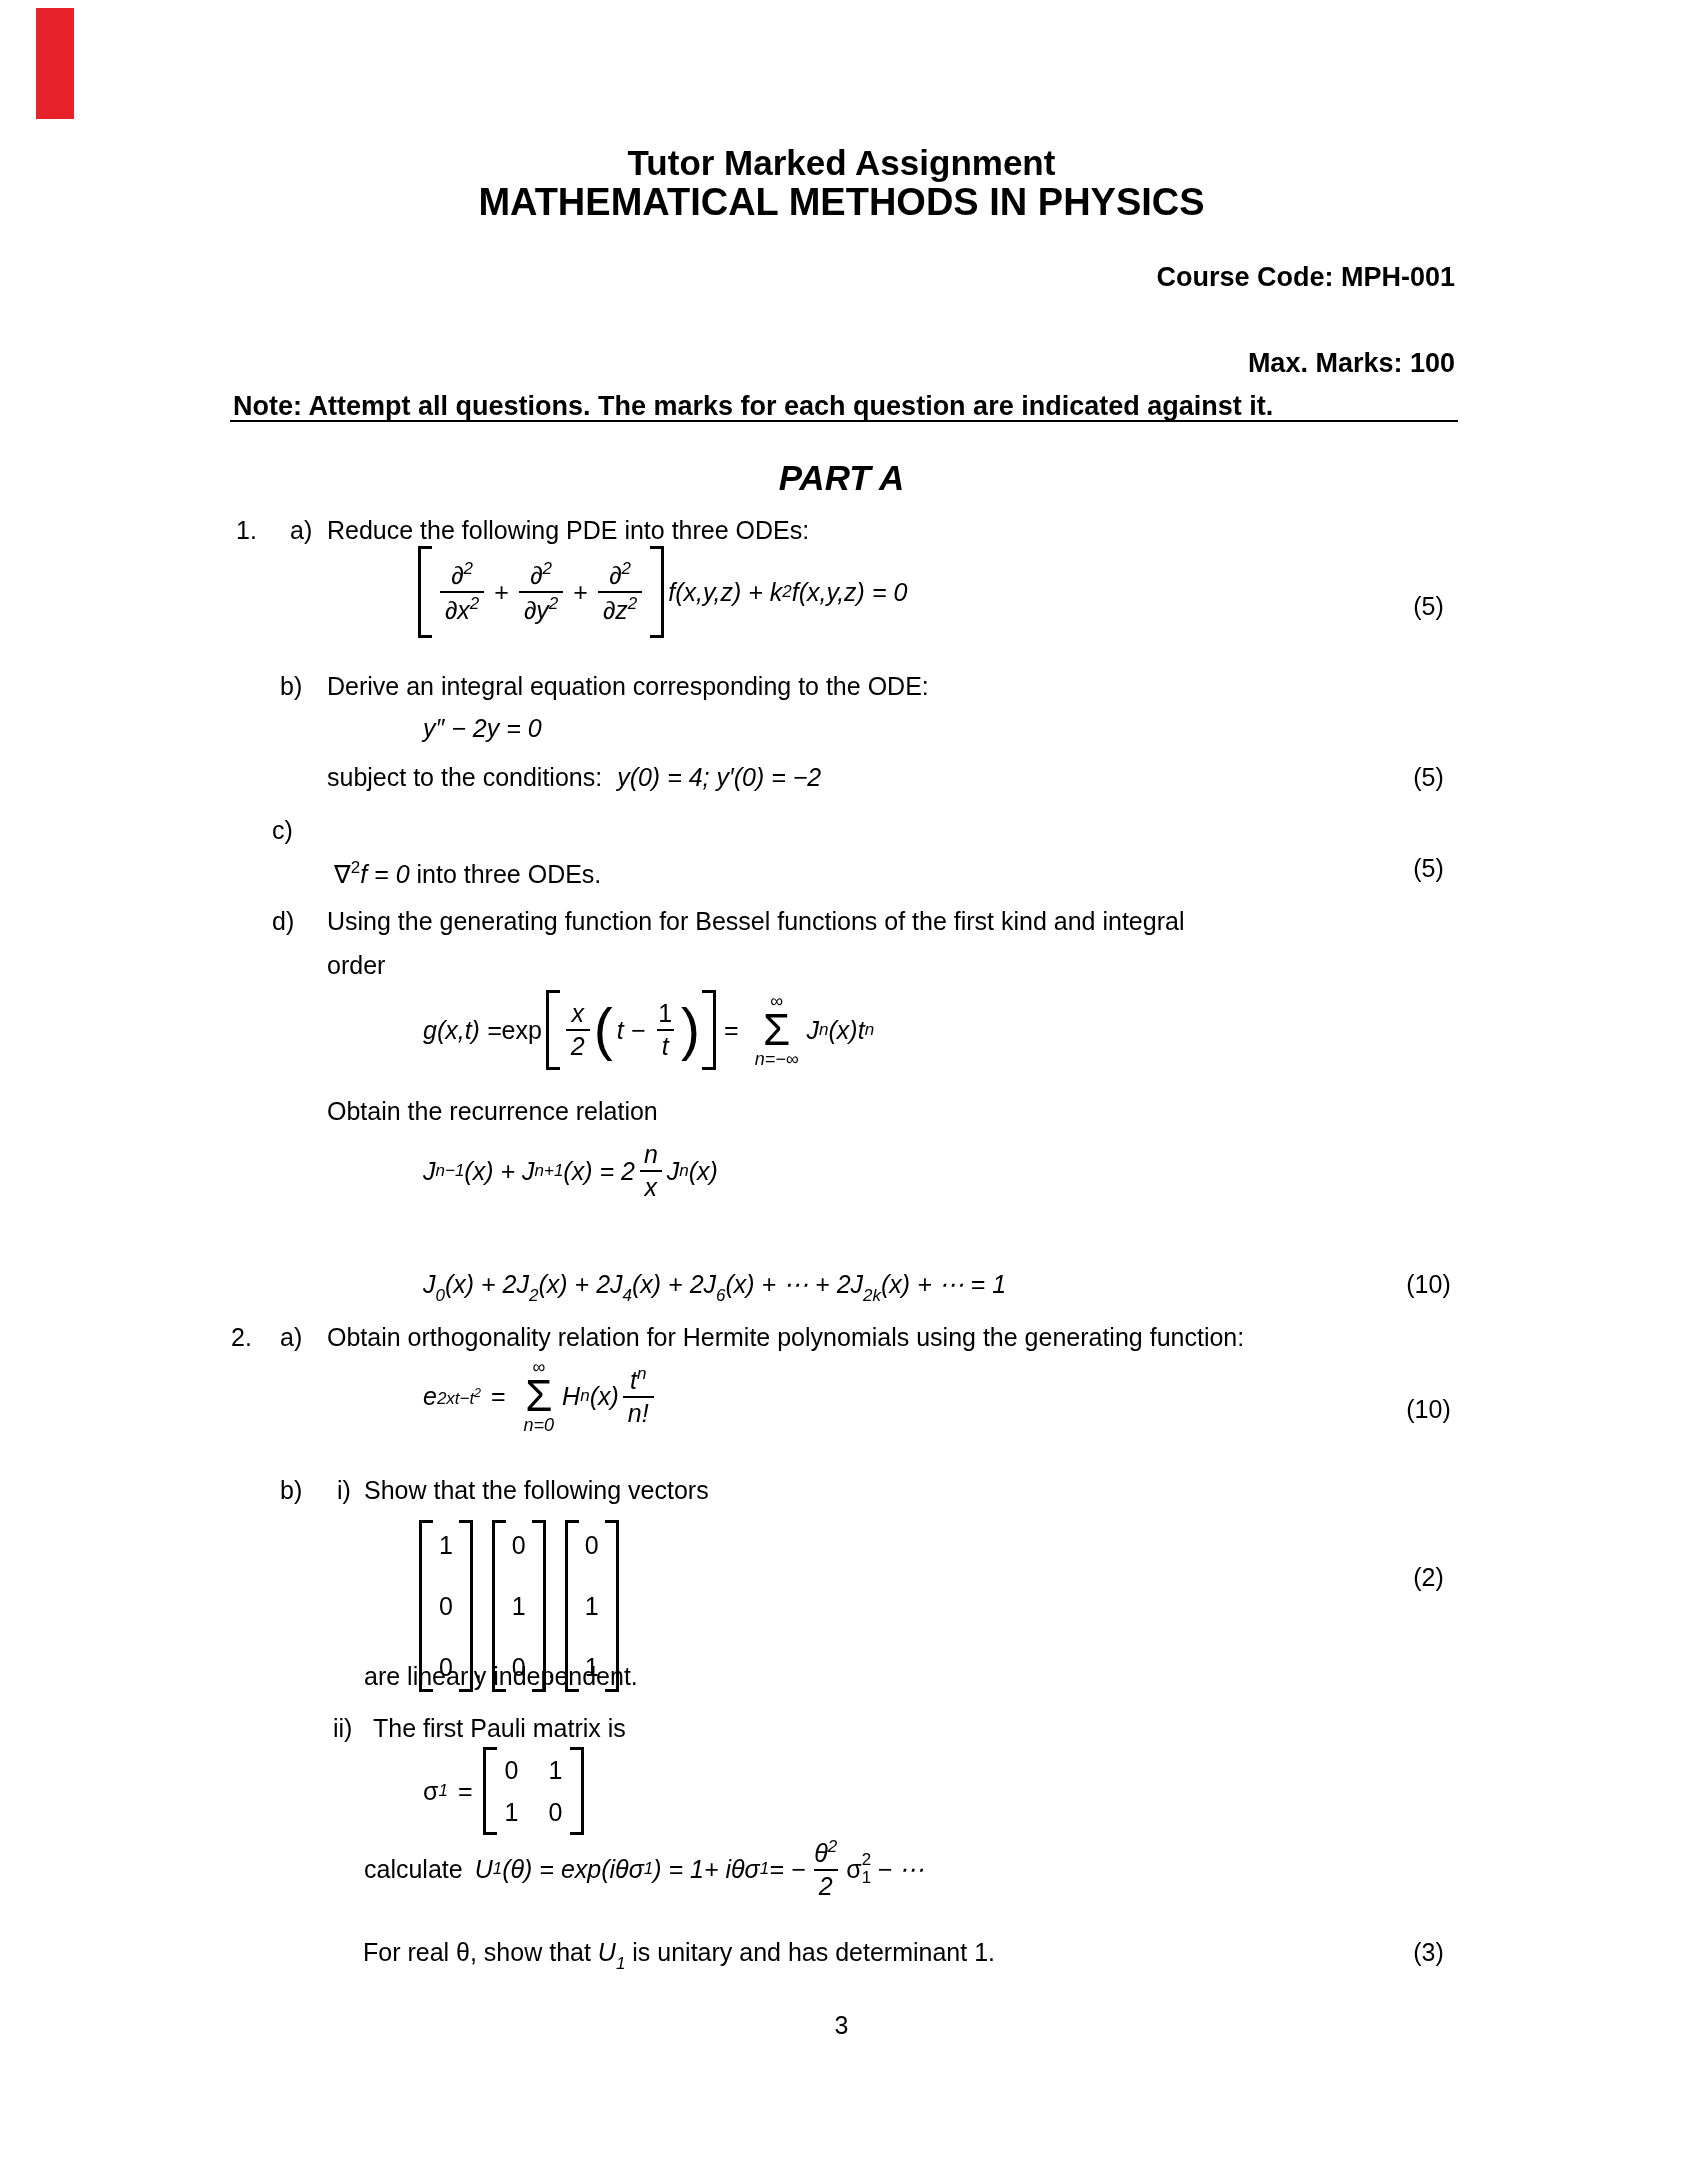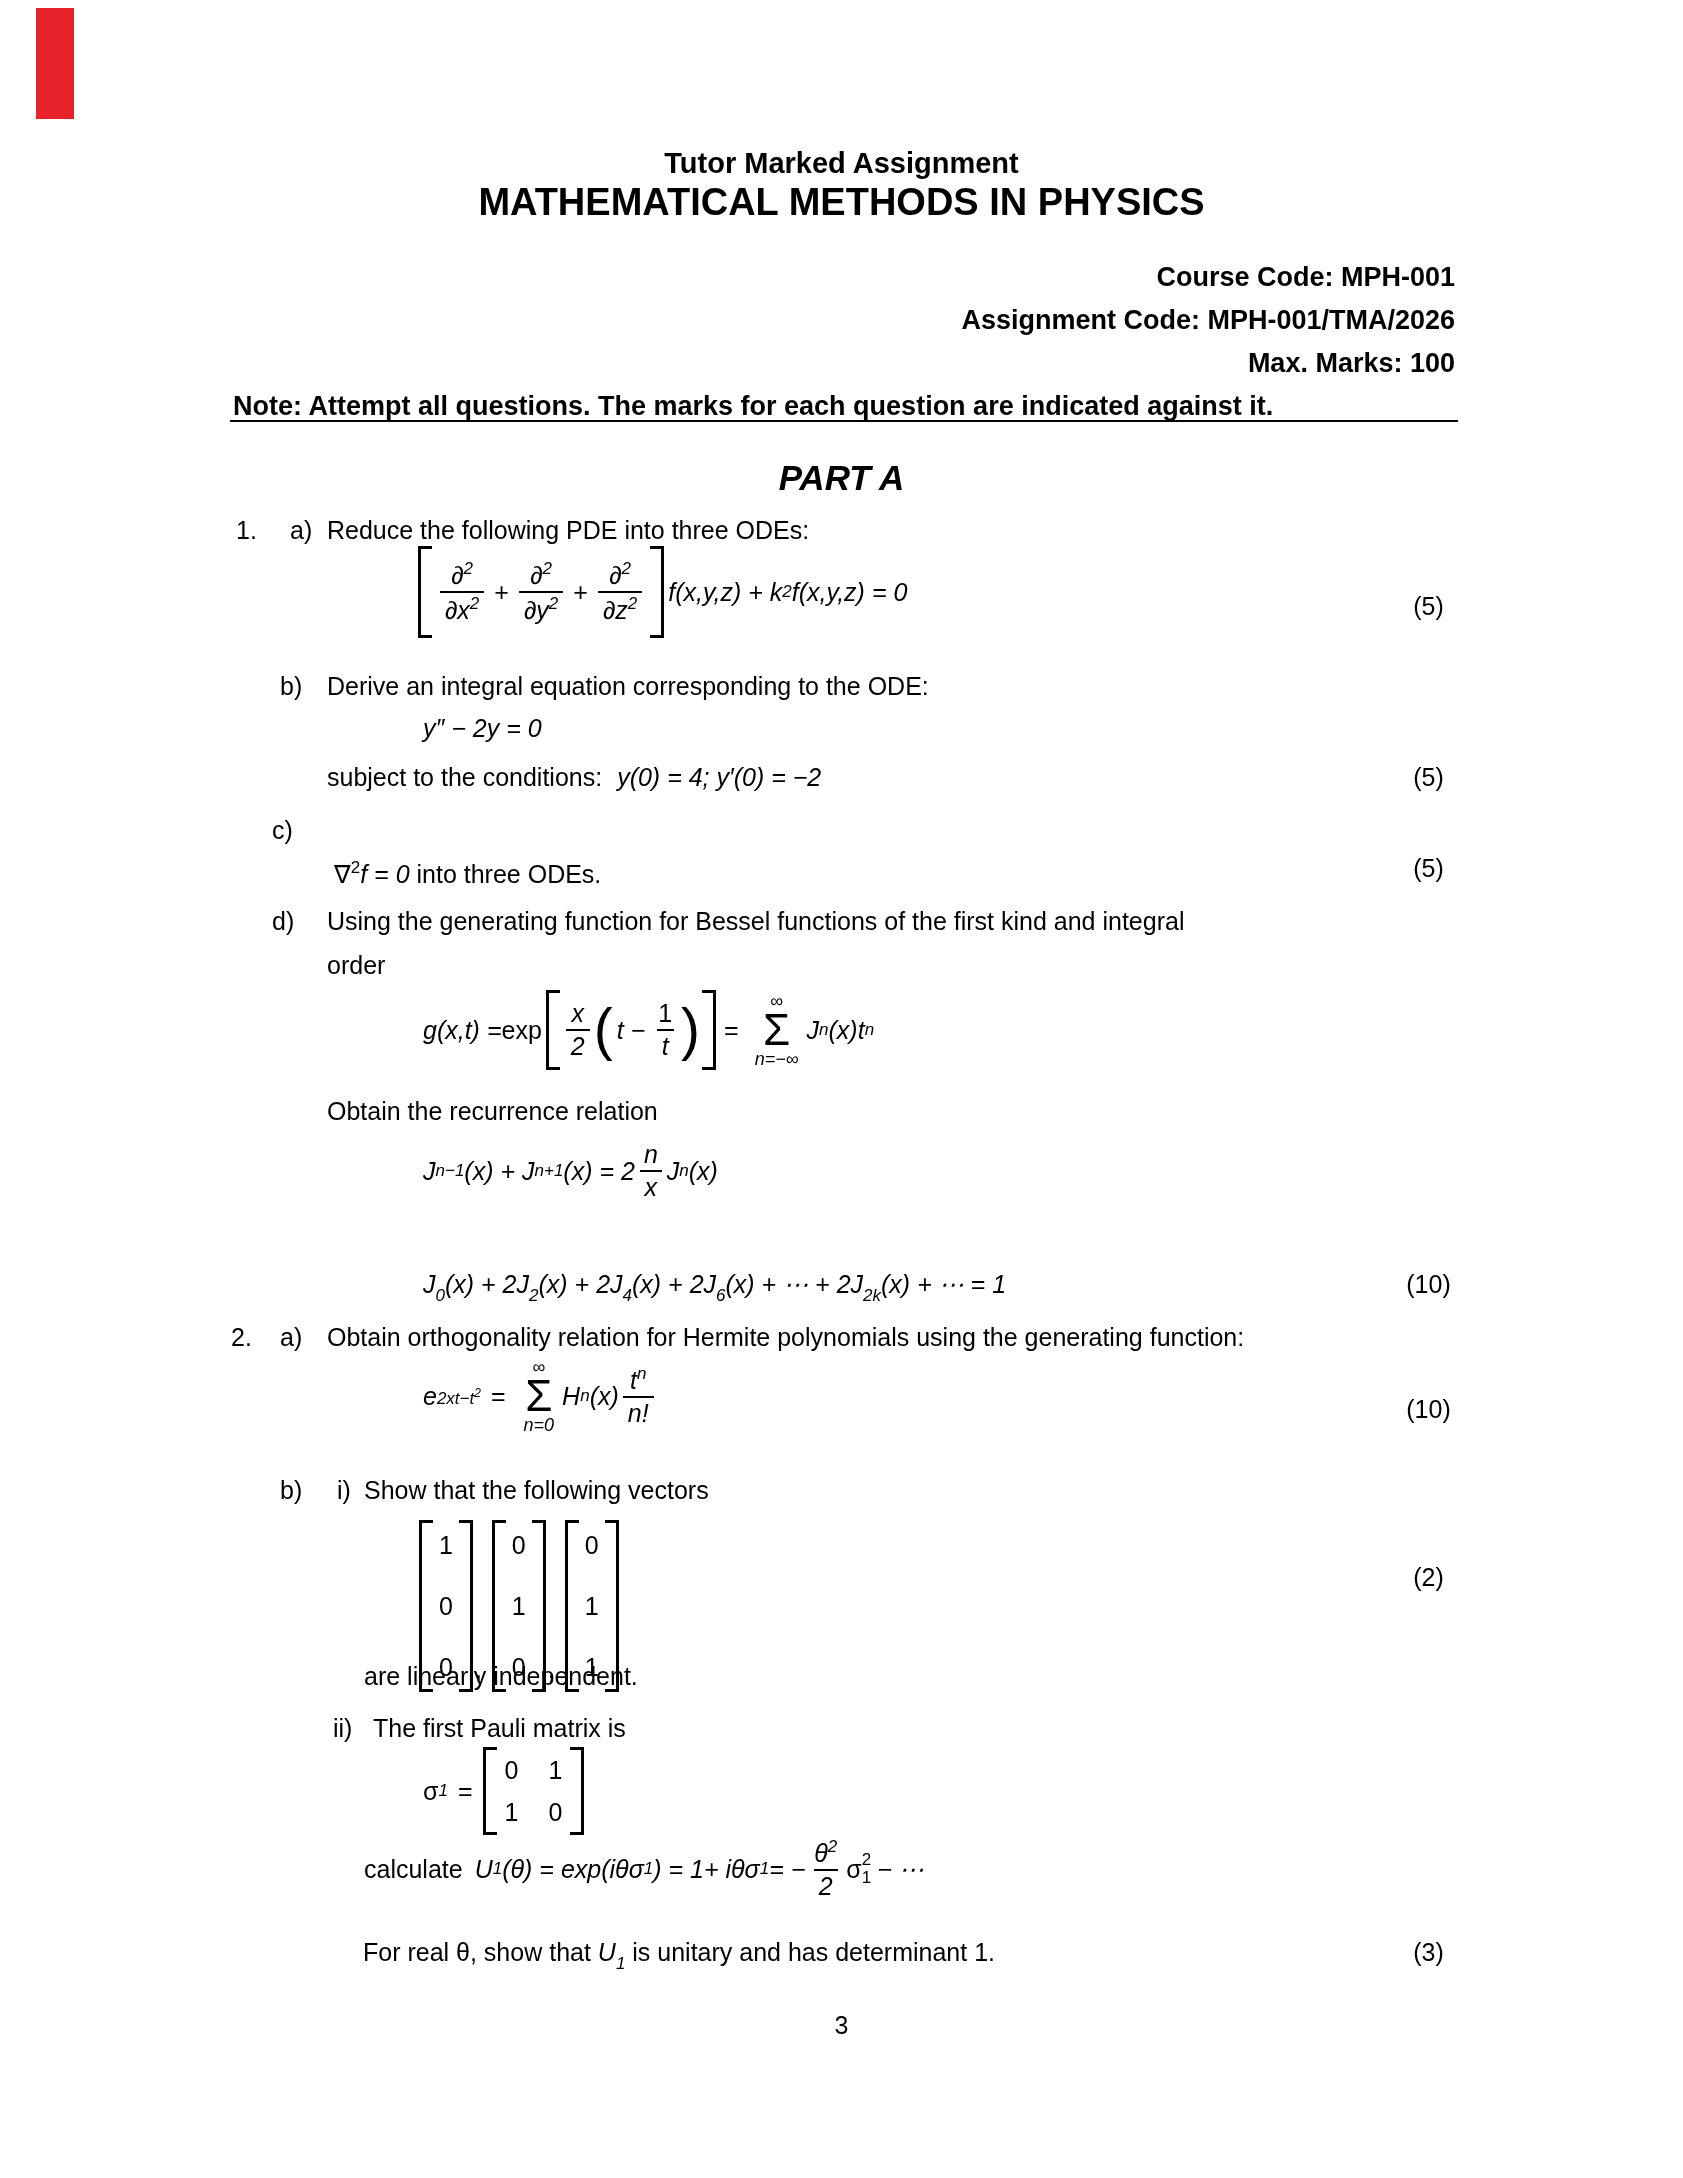--- a/index.html
+++ b/index.html
@@ -2,21 +2,21 @@
 <html><head>
 <meta charset="utf-8">
 <style>
   html,body{margin:0;padding:0;background:#ffffff;}
   #page{position:relative;width:1683px;height:2178px;background:#ffffff;color:#000;
         font-family:"Liberation Sans",sans-serif;overflow:hidden;}
   .abs{position:absolute;white-space:nowrap;}
   .b{font-weight:bold;}
   .ctr{left:0;width:1683px;text-align:center;}
   .t-body{font-size:25px;line-height:34px;}
-  .t-sub{font-size:29px;line-height:34px;}
+  .t-sub{font-size:35px;line-height:34px;}
   .t-title{font-size:38px;line-height:44px;}
   .t-head{font-size:27px;line-height:34px;}
   .t-part{font-size:35px;line-height:42px;font-style:italic;}
   .math{font-style:italic;}
   .up{font-style:normal;}
   .sup{font-size:17px;vertical-align:10px;}
   .sup2{font-size:12px;vertical-align:7px;}
   .sub{font-size:17px;vertical-align:-8px;}
   .marks{font-size:25px;line-height:34px;width:69px;text-align:center;}
   .eqrow{display:flex;align-items:center;font-size:25px;line-height:30px;}
@@ -47,21 +47,20 @@
 <body>
 
 <div id="page">
 
   <div class="abs redmark" style="left:36px;top:8px;width:38px;height:111px;"></div>
 
   <div class="abs ctr t-sub b" style="top:146px;">Tutor Marked Assignment</div>
   <div class="abs ctr t-title b" style="top:180px;">MATHEMATICAL METHODS IN PHYSICS</div>
 
   <div class="abs t-head b" style="right:228px;top:260px;text-align:right;">Course Code: MPH-001</div>
-  <div class="abs t-head b" style="right:228px;top:303px;text-align:right;">Assignment Code: MPH-001/TMA/2026</div>
   <div class="abs t-head b" style="right:228px;top:346px;text-align:right;">Max. Marks: 100</div>
 
   <div class="abs t-head b" style="left:233px;top:389px;">Note: Attempt all questions. The marks for each question are indicated against it.</div>
   <div class="abs rule" style="left:230px;top:420px;width:1228px;"></div>
 
   <div class="abs ctr t-part b" style="top:457px;">PART A</div>
 
   <div class="abs t-body" style="left:236px;top:513px;">1.</div>
   <div class="abs t-body" style="left:290px;top:513px;">a)</div>
   <div class="abs t-body" style="left:327px;top:513px;">Reduce the following PDE into three ODEs:</div>

